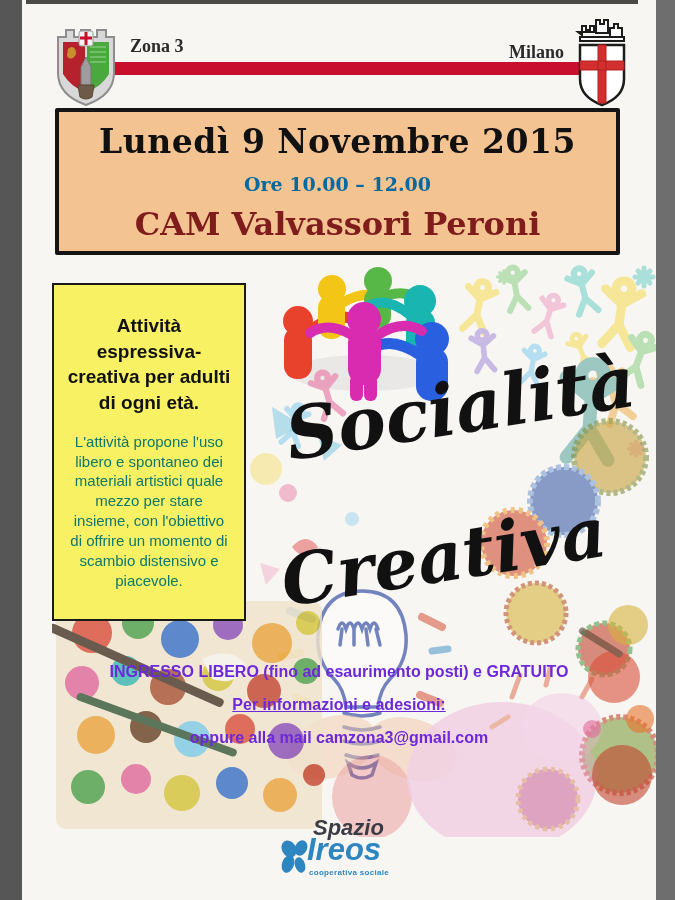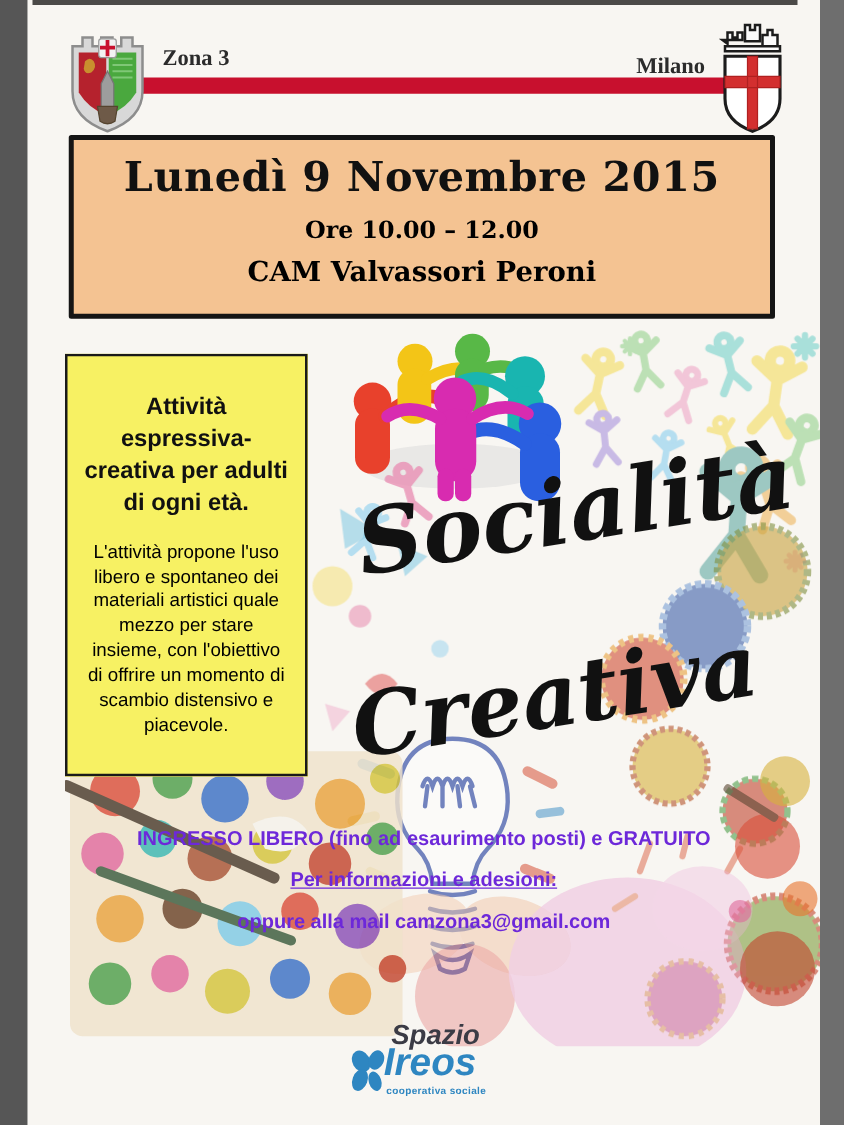--- a/index.html
+++ b/index.html
@@ -17,27 +17,27 @@
   .crest{position:absolute;}
   .crest-zona3{left:32px;top:23px;width:64px;height:84px;}
   .crest-milano{left:548px;top:13px;width:64px;height:96px;}
   .hdr-label{position:absolute;font-family:"Liberation Serif",serif;font-size:18px;font-weight:bold;color:#2b2b2b;}
   .lbl-zona{left:108px;top:36px;}
   .lbl-milano{left:487px;top:42px;}
 
   
   .banner{position:absolute;left:33px;top:108px;width:557px;height:139px;background:#f4c392;border:4px solid #151515;border-radius:2px;text-align:center;}
   .banner .date{font-family:"DejaVu Serif",serif;font-weight:bold;font-size:33px;color:#111;margin-top:10px;letter-spacing:.5px;}
-  .banner .time{font-family:"DejaVu Serif",serif;font-weight:bold;font-size:19px;color:#000000;margin-top:12px;}
-  .banner .venue{font-family:"DejaVu Serif",serif;font-weight:bold;font-size:22px;color:#000000;margin-top:10px;}
+  .banner .time{font-family:"DejaVu Serif",serif;font-weight:bold;font-size:19px;color:#0369a1;margin-top:12px;}
+  .banner .venue{font-family:"DejaVu Serif",serif;font-weight:bold;font-size:32px;color:#7f1d1d;margin-top:10px;}
 
   
   .activity{position:absolute;left:30px;top:283px;width:194px;height:338px;background:#f7f163;border:2px solid #1a1a1a;text-align:center;box-sizing:border-box;padding:28px 12px 0 12px;}
   .activity .a-title{font-size:19px;font-weight:bold;color:#111;line-height:1.35;}
-  .activity .a-body{font-size:15px;color:#000000;line-height:1.33;margin-top:16px;}
+  .activity .a-body{font-size:15px;color:#0f766e;line-height:1.33;margin-top:16px;}
 
   
   .art{position:absolute;left:0;top:247px;width:634px;height:590px;}
   .deco{position:absolute;}
   .script-line{position:absolute;font-family:"DejaVu Serif",serif;font-style:italic;font-weight:bold;color:#111;white-space:nowrap;}
   .script-1{left:262px;top:118px;font-size:72px;transform:rotate(-9deg);}
   .script-2{left:258px;top:268px;font-size:70px;transform:rotate(-9deg);}
 
   
   .info{position:absolute;left:40px;top:663px;width:554px;text-align:center;z-index:6;}

